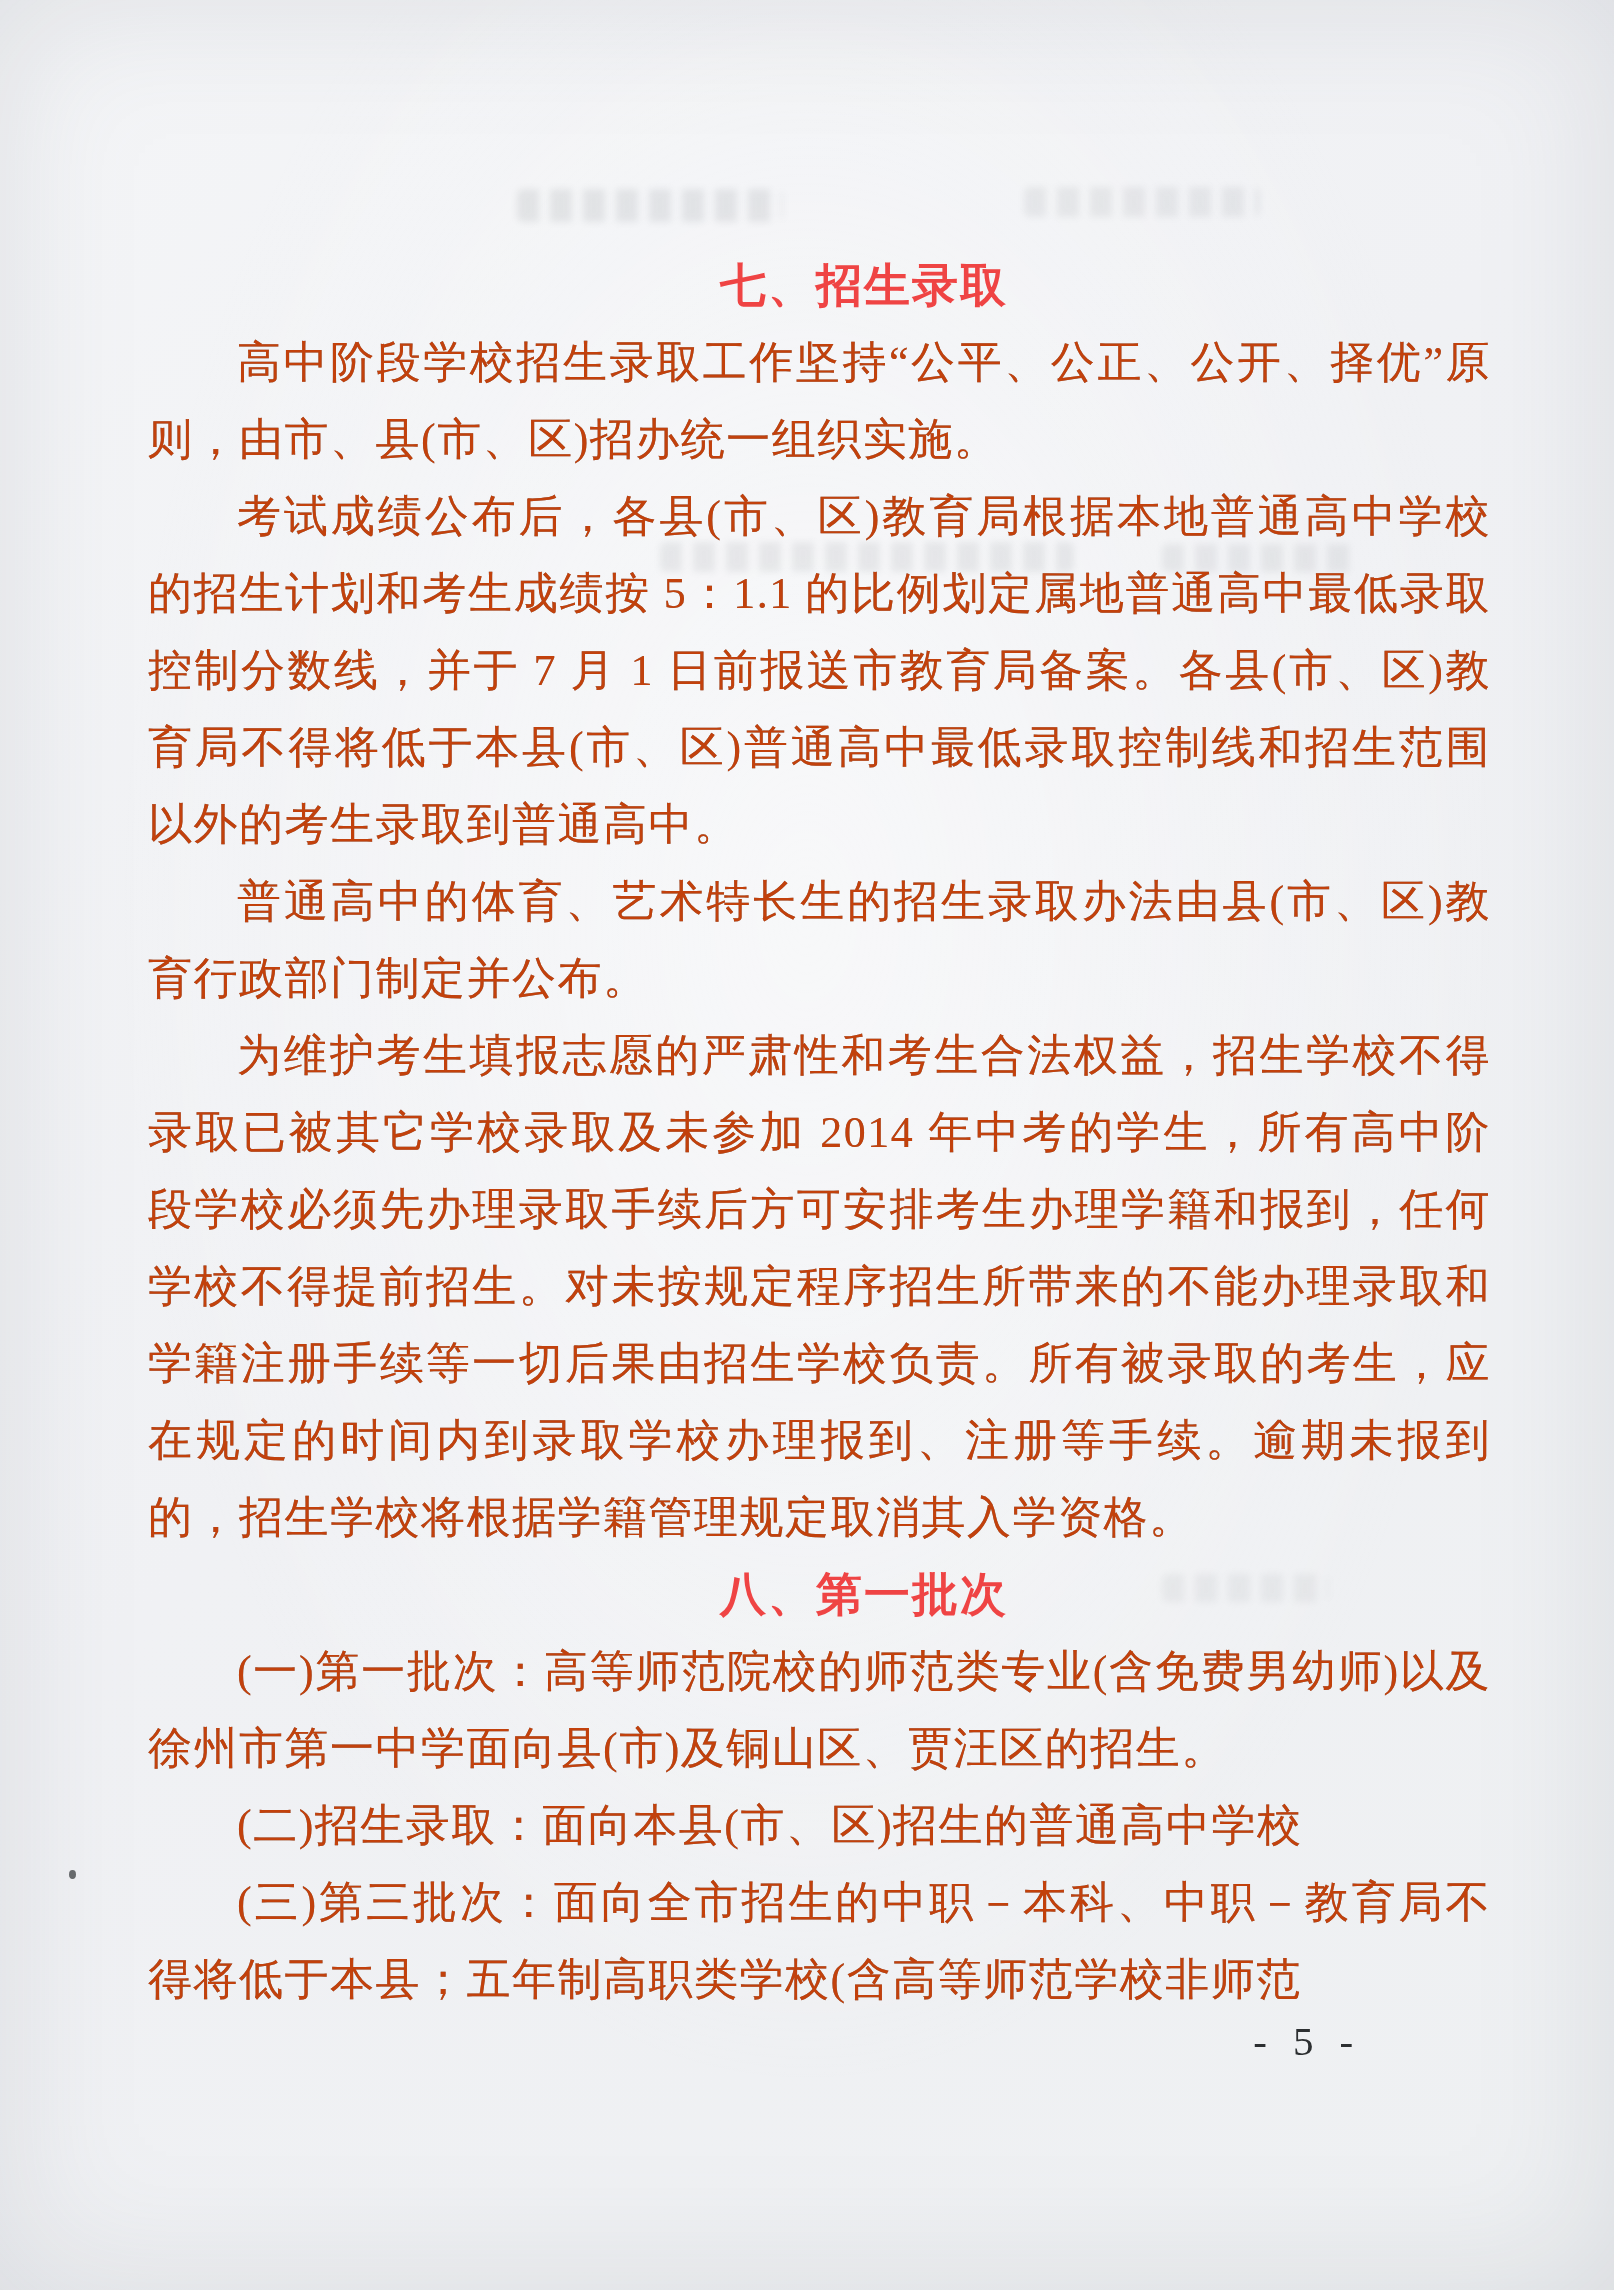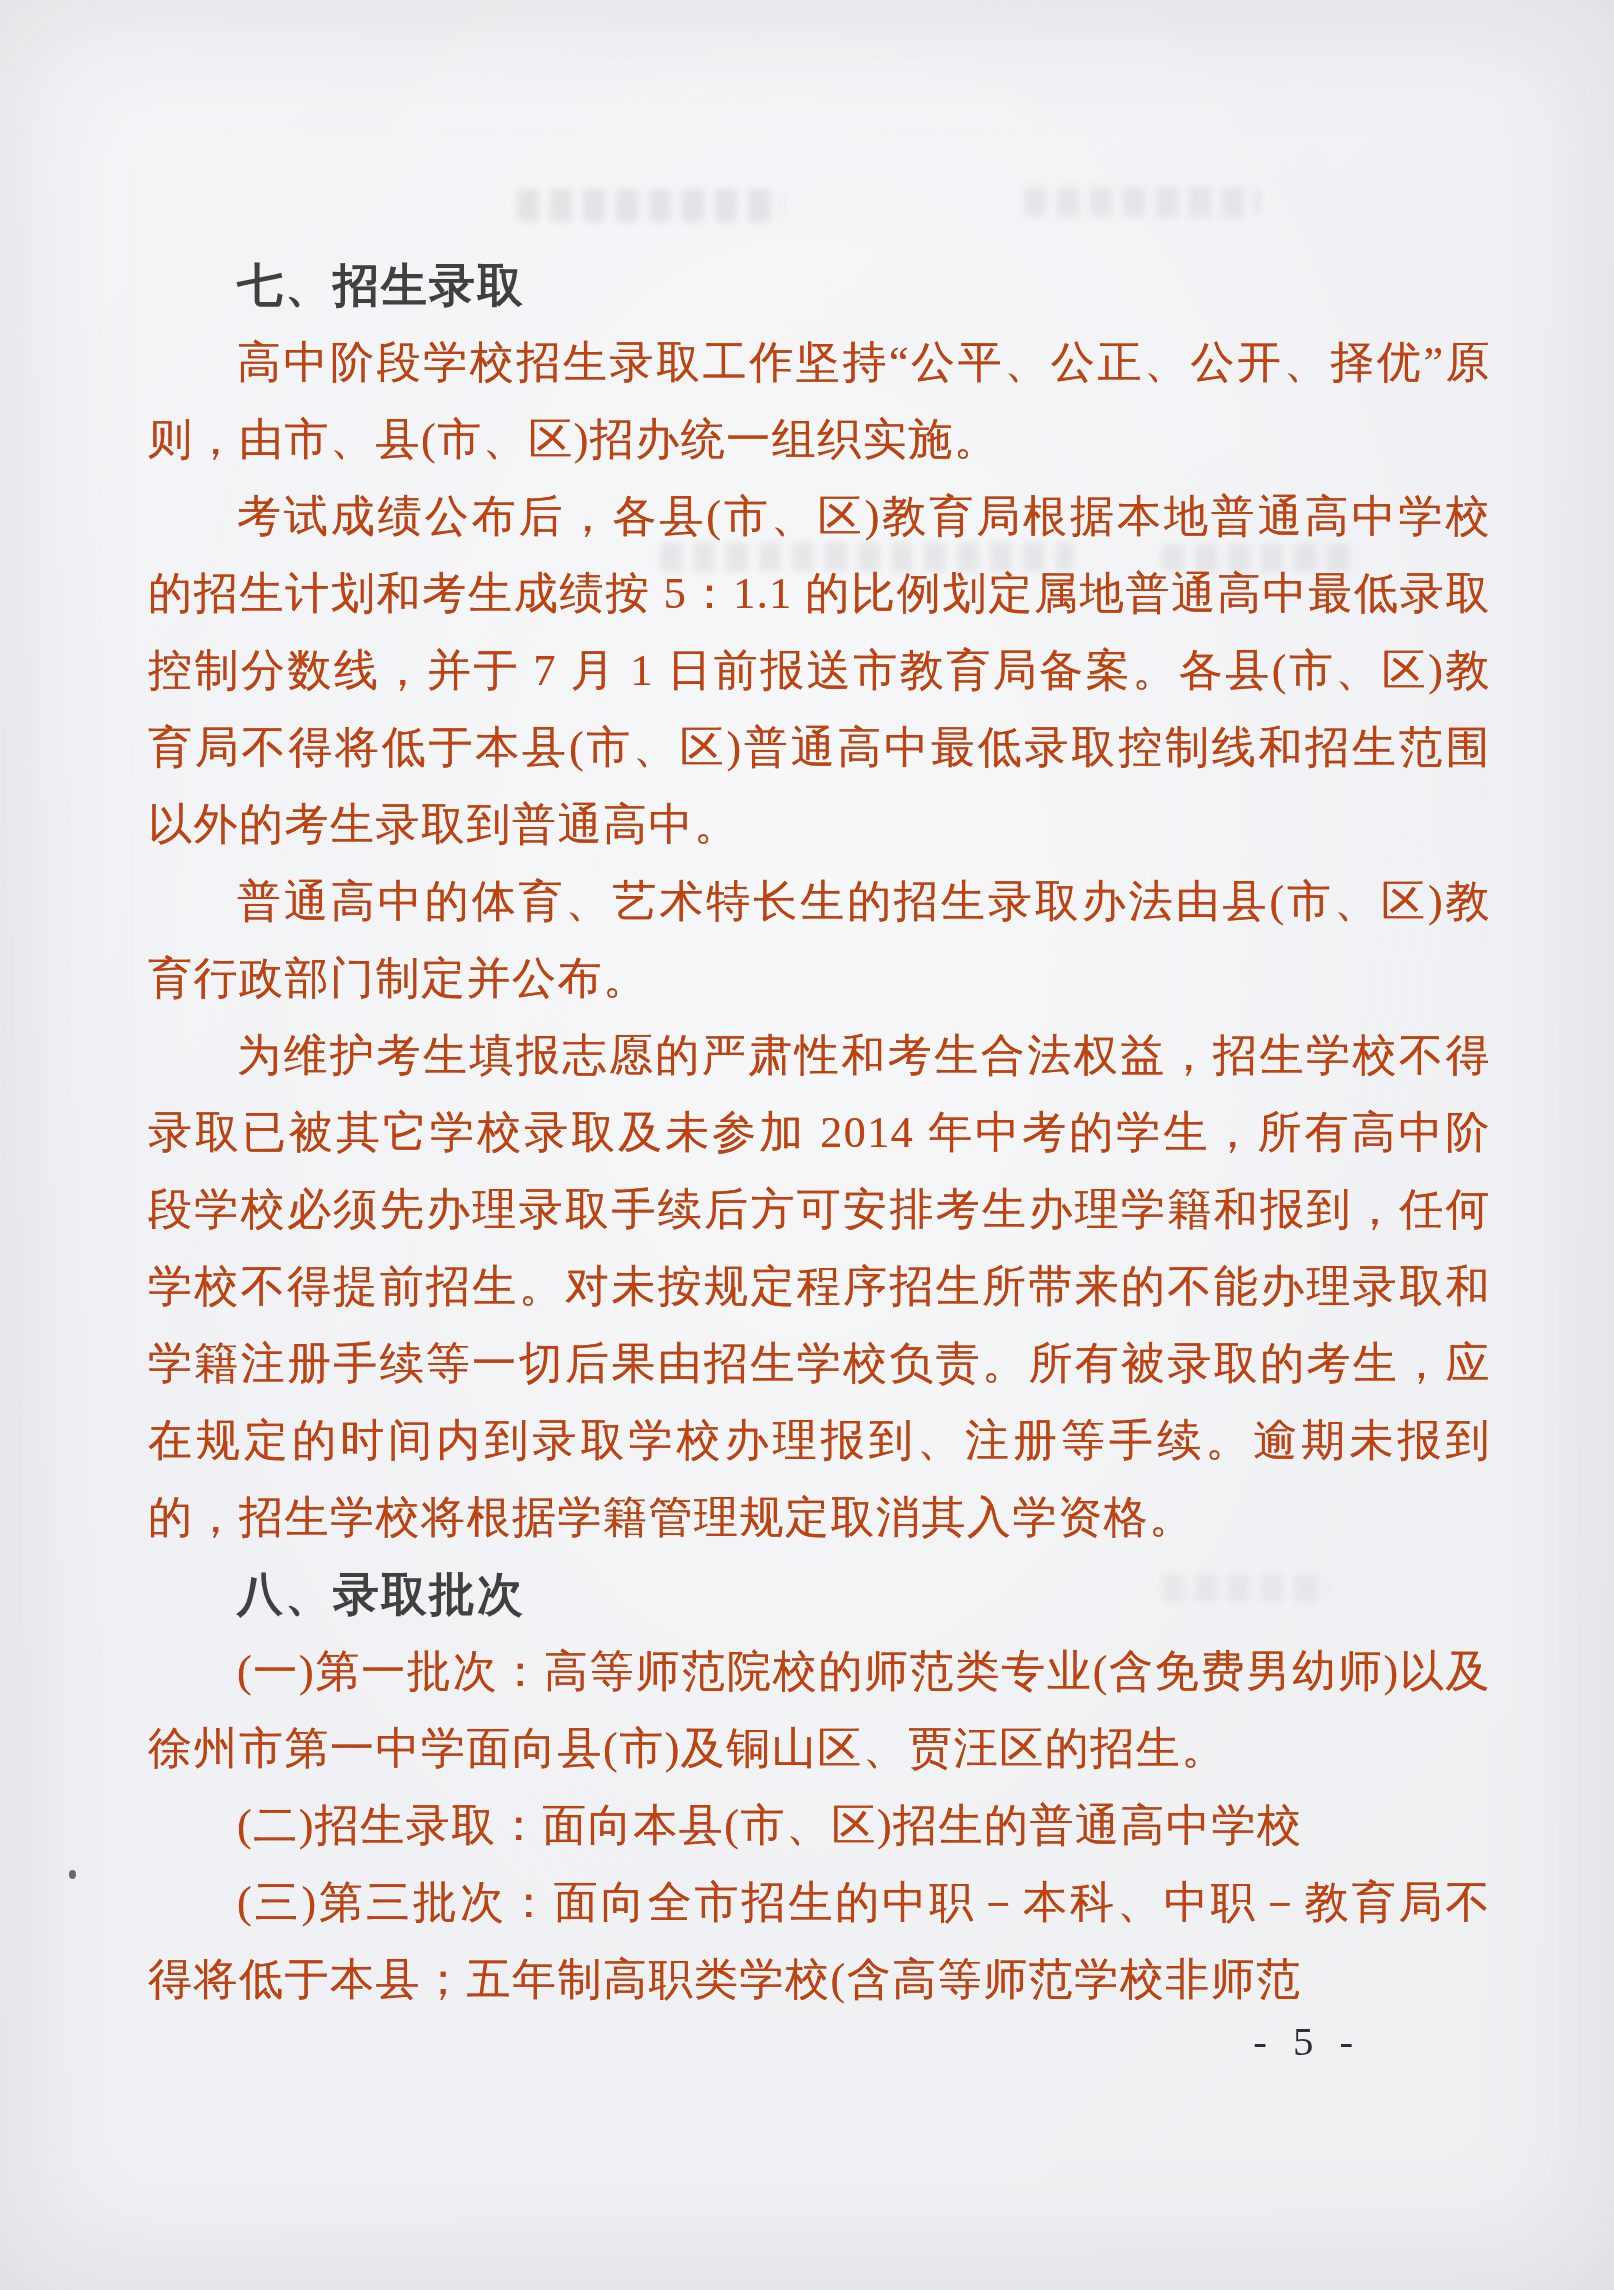--- a/index.html
+++ b/index.html
@@ -28,24 +28,25 @@
     top: 247px;
     left: 148px;
     right: 124px;
     bottom: 0;
   }
   .sec-heading {
     font-family: "Liberation Sans", "DejaVu Sans", sans-serif;
     font-weight: bold;
     font-size: 46px;
     line-height: 77px;
-    color: #404040;
+    color: #ef4444;
     text-indent: 89px;
     letter-spacing: 2px;
     margin: 0;
+    text-align: center;
   }
   .para {
     font-size: 44px;
     line-height: 77px;
     margin: 0;
     text-align: justify;
     text-indent: 89px;
     letter-spacing: 1.5px;
     color: #c2410c;
     text-shadow: 0 0 0.6px rgba(40,45,50,0.55);
@@ -104,21 +105,21 @@
   <h2 class="sec-heading">七、招生录取</h2>
 
   <p class="para">高中阶段学校招生录取工作坚持“公平、公正、公开、择优”原则，由市、县(市、区)招办统一组织实施。</p>
 
   <p class="para">考试成绩公布后，各县(市、区)教育局根据本地普通高中学校的招生计划和考生成绩按 5：1.1 的比例划定属地普通高中最低录取控制分数线，并于 7 月 1 日前报送市教育局备案。各县(市、区)教育局不得将低于本县(市、区)普通高中最低录取控制线和招生范围以外的考生录取到普通高中。</p>
 
   <p class="para">普通高中的体育、艺术特长生的招生录取办法由县(市、区)教育行政部门制定并公布。</p>
 
   <p class="para">为维护考生填报志愿的严肃性和考生合法权益，招生学校不得录取已被其它学校录取及未参加 2014 年中考的学生，所有高中阶段学校必须先办理录取手续后方可安排考生办理学籍和报到，任何学校不得提前招生。对未按规定程序招生所带来的不能办理录取和学籍注册手续等一切后果由招生学校负责。所有被录取的考生，应在规定的时间内到录取学校办理报到、注册等手续。逾期未报到的，招生学校将根据学籍管理规定取消其入学资格。</p>
 
-  <h2 class="sec-heading">八、录取批次</h2>
+  <h2 class="sec-heading">八、第一批次</h2>
 
   <p class="para">(一)第一批次：高等师范院校的师范类专业(含免费男幼师)以及徐州市第一中学面向县(市)及铜山区、贾汪区的招生。</p>
 
   <p class="para">(二)招生录取：面向本县(市、区)招生的普通高中学校</p>
 
   <p class="para">(三)第三批次：面向全市招生的中职－本科、中职－教育局不得将低于本县；五年制高职类学校(含高等师范学校非师范</p>
 
 </div>
 
 <div class="page-number">- 5 -</div>

